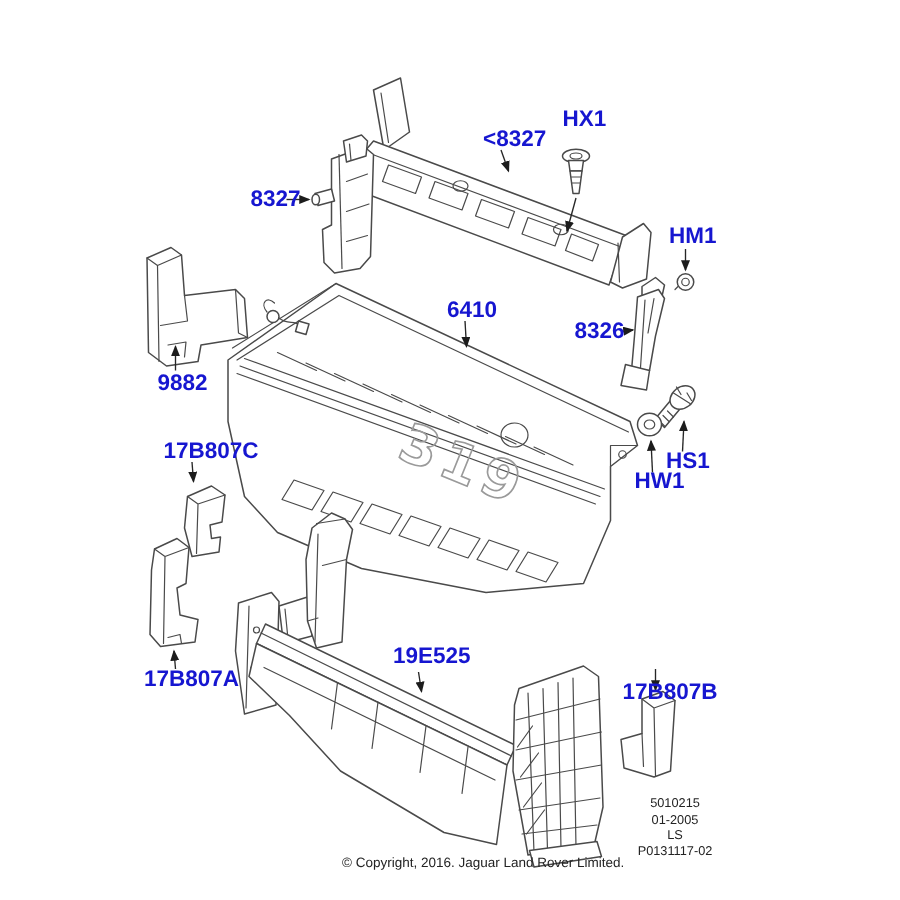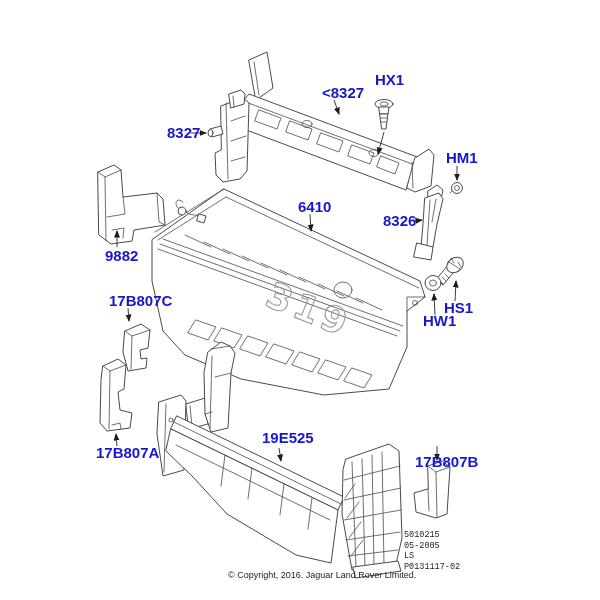--- a/index.html
+++ b/index.html
@@ -9,22 +9,22 @@
   }
   .art{position:absolute;left:0;top:0;}
   .part{fill:#ffffff;stroke:var(--art,#4a4a4a);stroke-width:1;stroke-linejoin:round;stroke-linecap:round;}
   .thin{fill:none;stroke:var(--art,#4a4a4a);stroke-width:0.8;stroke-linejoin:round;stroke-linecap:round;}
   .leader{fill:none;stroke:#262626;stroke-width:0.9;}
   .lbl{
     position:absolute;color:var(--blue,#1616d0);font-weight:bold;font-size:15px;
     white-space:nowrap;cursor:pointer;line-height:11px;
   }
   .stamp{
-    position:absolute;left:404px;top:530px;width:92px;text-align:left;
-    font-size:8.5px;line-height:10.6px;color:#232323;font-family:Liberation Mono, monospace;
+    position:absolute;left:404px;top:530px;width:92px;text-align:center;
+    font-size:8.5px;line-height:10.6px;color:#232323;
   }
   .copyright{
     position:absolute;left:228px;top:570px;font-size:9px;color:#232323;white-space:nowrap;text-align:right;
   }
   .molded-text{
     font-family:"DejaVu Sans",sans-serif;font-size:36px;font-weight:bold;letter-spacing:4px;
     fill:none;stroke:#9a9a9a;stroke-width:1.1;
   }
 </style>
 </head>
@@ -176,20 +176,20 @@
   <div class="lbl" style="left:105px;top:250px">9882</div>
   <div class="lbl" style="left:109px;top:295px">17B807C</div>
   <div class="lbl" style="left:444px;top:302px">HS1</div>
   <div class="lbl" style="left:423px;top:315px">HW1</div>
   <div class="lbl" style="left:96px;top:447px">17B807A</div>
   <div class="lbl" style="left:262px;top:432px">19E525</div>
   <div class="lbl" style="left:415px;top:456px">17B807B</div>
 
   <div class="stamp">
     <div>5010215</div>
-    <div>05-2005</div>
+    <div>01-2005</div>
     <div>LS</div>
     <div>P0131117-02</div>
   </div>
 
   <div class="copyright">© Copyright, 2016. Jaguar Land Rover Limited.</div>
 
 </div>
 
 </body></html>

